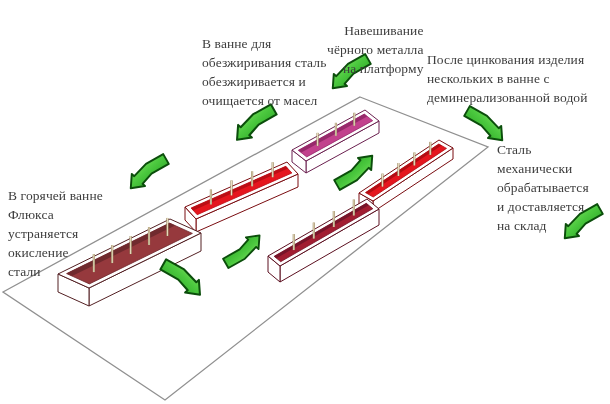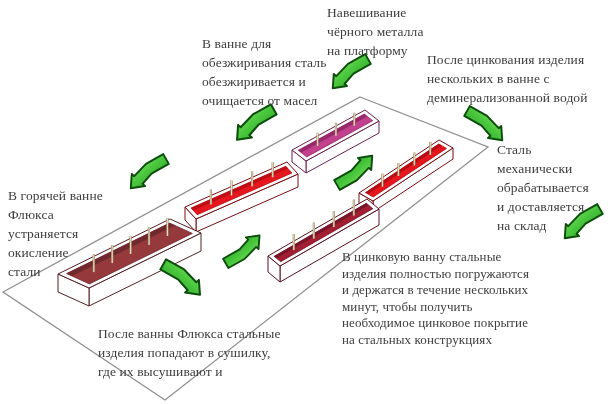--- a/index.html
+++ b/index.html
@@ -108,42 +108,33 @@
       <path d="M52.3 5.5 L29.3 18.5 L13.7 34.9 L10.4 31.9 L9 51 L28 48.1 L24.7 45.1 L36.7 31.5 L59.7 18.5 Z" transform="translate(326,50) scale(0.75)" fill="url(#ag)" stroke="#0b4e0b" stroke-width="2.6" stroke-linejoin="round"></path>
       <path d="M52.3 5.5 L29.3 18.5 L13.7 34.9 L10.4 31.9 L9 51 L28 48.1 L24.7 45.1 L36.7 31.5 L59.7 18.5 Z" transform="translate(230,100) scale(0.78125)" fill="url(#ag)" stroke="#0b4e0b" stroke-width="2.6" stroke-linejoin="round"></path>
       <path d="M52.3 5.5 L29.3 18.5 L13.7 34.9 L10.4 31.9 L9 51 L28 48.1 L24.7 45.1 L36.7 31.5 L59.7 18.5 Z" transform="translate(124,150) scale(0.75)" fill="url(#ag)" stroke="#0b4e0b" stroke-width="2.6" stroke-linejoin="round"></path>
       <path d="M52.3 5.5 L29.3 18.5 L13.7 34.9 L10.4 31.9 L9 51 L28 48.1 L24.7 45.1 L36.7 31.5 L59.7 18.5 Z" transform="translate(207,255) scale(-0.78125,0.78125)" fill="url(#ag)" stroke="#0b4e0b" stroke-width="2.6" stroke-linejoin="round"></path>
       <path d="M52.3 5.5 L29.3 18.5 L13.7 34.9 L10.4 31.9 L9 51 L28 48.1 L24.7 45.1 L36.7 31.5 L59.7 18.5 Z" transform="translate(266,272) scale(-0.71875,-0.71875)" fill="url(#ag)" stroke="#0b4e0b" stroke-width="2.6" stroke-linejoin="round"></path>
       <path d="M52.3 5.5 L29.3 18.5 L13.7 34.9 L10.4 31.9 L9 51 L28 48.1 L24.7 45.1 L36.7 31.5 L59.7 18.5 Z" transform="translate(379,194) scale(-0.75,-0.75)" fill="url(#ag)" stroke="#0b4e0b" stroke-width="2.6" stroke-linejoin="round"></path>
       <path d="M52.3 5.5 L29.3 18.5 L13.7 34.9 L10.4 31.9 L9 51 L28 48.1 L24.7 45.1 L36.7 31.5 L59.7 18.5 Z" transform="translate(509,102) scale(-0.75,0.75)" fill="url(#ag)" stroke="#0b4e0b" stroke-width="2.6" stroke-linejoin="round"></path>
       <path d="M52.3 5.5 L29.3 18.5 L13.7 34.9 L10.4 31.9 L9 51 L28 48.1 L24.7 45.1 L36.7 31.5 L59.7 18.5 Z" transform="translate(558,200) scale(0.75)" fill="url(#ag)" stroke="#0b4e0b" stroke-width="2.6" stroke-linejoin="round"></path>
     </svg>
 
-  <div class="label" style="left: 327px; top: 3px;">Навешивание
+  <div class="label" style="left: 327px; top: 21px; text-align: right;">Навешивание
 чёрного металла
 на платформу</div>
   <div class="label" style="left: 202px; top: 34px;">В ванне для
 обезжиривания сталь
 обезжиривается и
 очищается от масел</div>
   <div class="label" style="left: 8px; top: 186px;">В горячей ванне
 Флюкса
 устраняется
 окисление
 стали</div>
   <div class="label" style="left: 427px; top: 50px;">После цинкования изделия
 нескольких в ванне с
 деминерализованной водой</div>
   <div class="label" style="left: 497px; top: 140px;">Сталь
 механически
 обрабатывается
 и доставляется
 на склад</div>
-  <div class="label tight" style="left: 342px; top: 249px;">В цинковую ванну стальные
-изделия полностью погружаются
-и держатся в течение нескольких
-минут, чтобы получить
-необходимое цинковое покрытие
-на стальных конструкциях</div>
-  <div class="label" style="left: 98px; top: 324px;">После ванны Флюкса стальные
-изделия попадают в сушилку,
-где их высушивают и</div>
 </div>
 
 </body></html>

